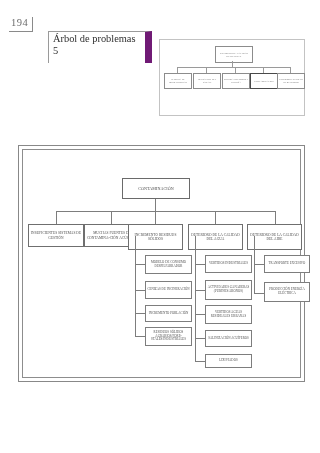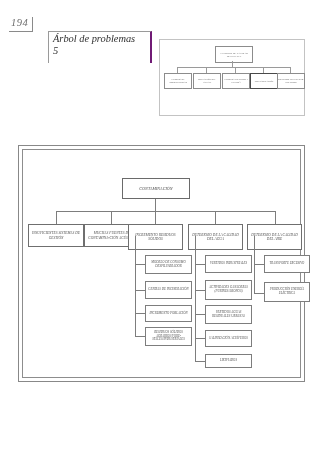--- a/index.html
+++ b/index.html
@@ -4,40 +4,40 @@
 <style>
   html,body{margin:0;padding:0;}
   body{
     width:320px;height:453px;
     background:#ffffff;
     font-family:"Liberation Serif", serif;
     color:#3a3a3a;
     overflow:hidden;
     position:relative;
   }
-  .page{position:absolute;inset:0;font-style:italic;}
+  .page{position:absolute;inset:0;}
 
   
   .pagenum{
     position:absolute;left:9px;top:17px;
     font-family:"Liberation Serif", serif;
     font-size:10.5px;color:#6d6d6d;
     letter-spacing:.5px;
     padding:0 4px 2px 2px;
     border-bottom:1.1px solid #8a8a8a;
     border-right:1.1px solid #8a8a8a;
     line-height:12px;
   }
 
   
   .titlebox{
     position:absolute;left:48px;top:31px;width:104px;height:32px;
     border-left:1px solid #9a9a9a;
     border-top:1px solid #9a9a9a;
-    border-right:2px solid #701a75;
+    border-right:7px solid #701a75;
     box-sizing:border-box;
     padding:1px 3px 0 4px;
   }
   .titlebox .t1{font-size:10.4px;line-height:11.5px;color:#2f2f2f;}
   .titlebox .t2{font-size:10.4px;line-height:11.5px;color:#2f2f2f;}
 
   
   .inset{
     position:absolute;left:159px;top:39px;width:146px;height:77px;
     border:1px solid #c3c3c3;

